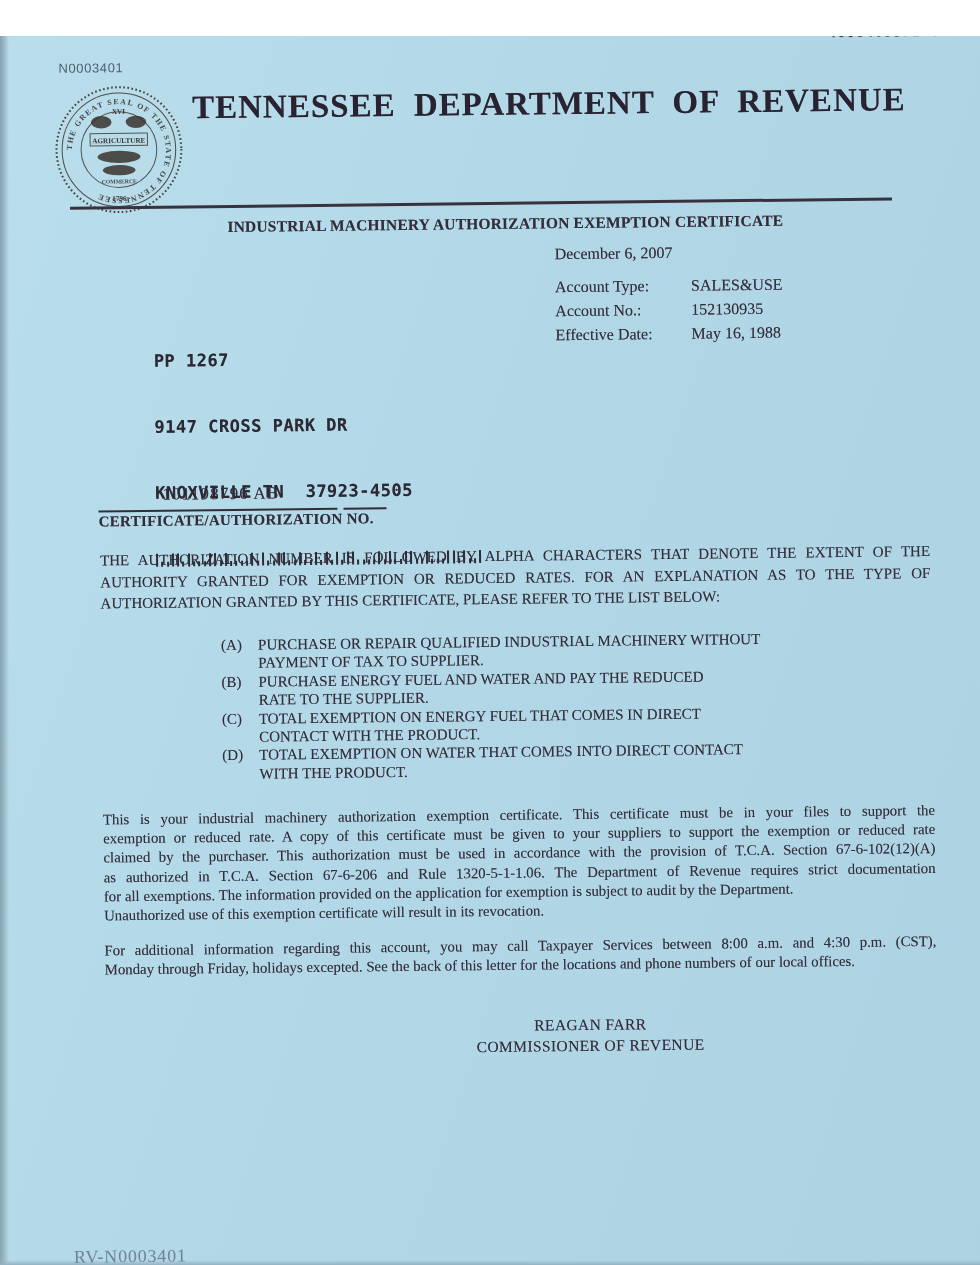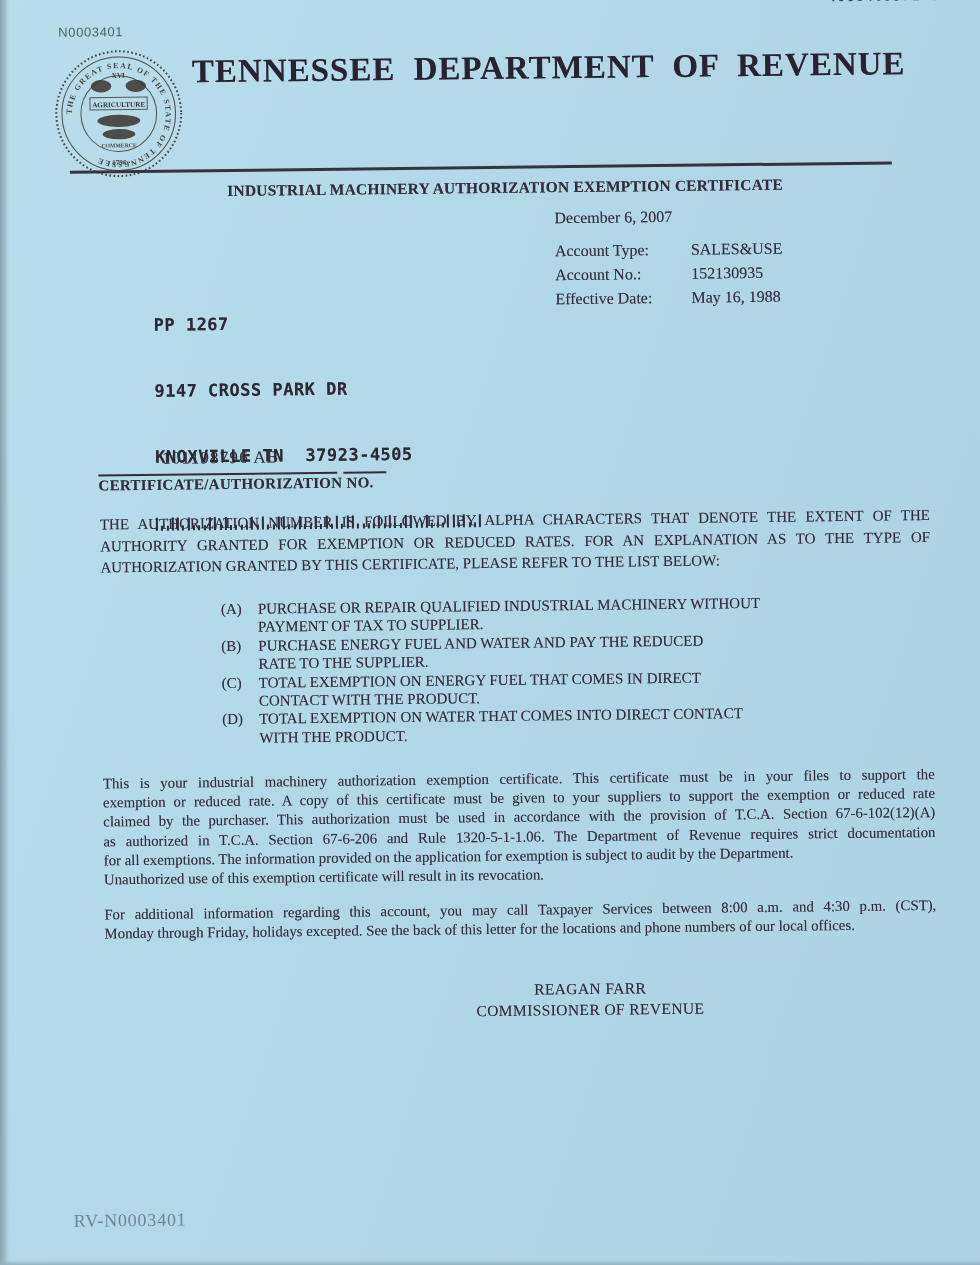--- a/index.html
+++ b/index.html
@@ -4,20 +4,21 @@
 <style>
   html,body{margin:0;padding:0;}
   body{
     width:980px;height:1265px;overflow:hidden;
     font-family:"Liberation Serif","DejaVu Serif",serif;
   }
   .page{
     position:absolute;inset:0;
     background:linear-gradient(108deg,#b9ddeb 0%,#b2d8e7 45%,#add3e3 100%);
     overflow:hidden;
+    margin-top:36px;
   }
   .edge-left{position:absolute;left:0;top:0;bottom:0;width:9px;
     background:linear-gradient(to right,#87a2b0,#9fbecb 55%,rgba(178,216,231,0));}
   .edge-bottom{position:absolute;left:0;right:0;bottom:0;height:5px;
     background:linear-gradient(to top,#93b3c1,rgba(178,216,231,0));}
   .content{position:absolute;inset:0;transform:rotate(-0.65deg);transform-origin:50% 42%;}
   .content > div{position:absolute;}
   .ink{color:#332d3a;text-shadow:0 0 0.6px rgba(48,42,56,0.45);}
 
   .doc-number{left:64px;top:20px;font-family:"Liberation Sans",sans-serif;

